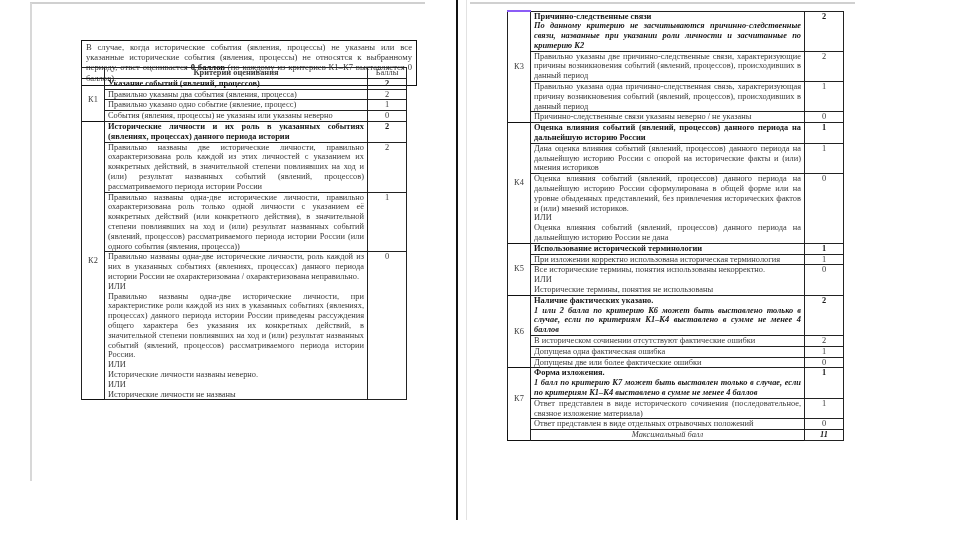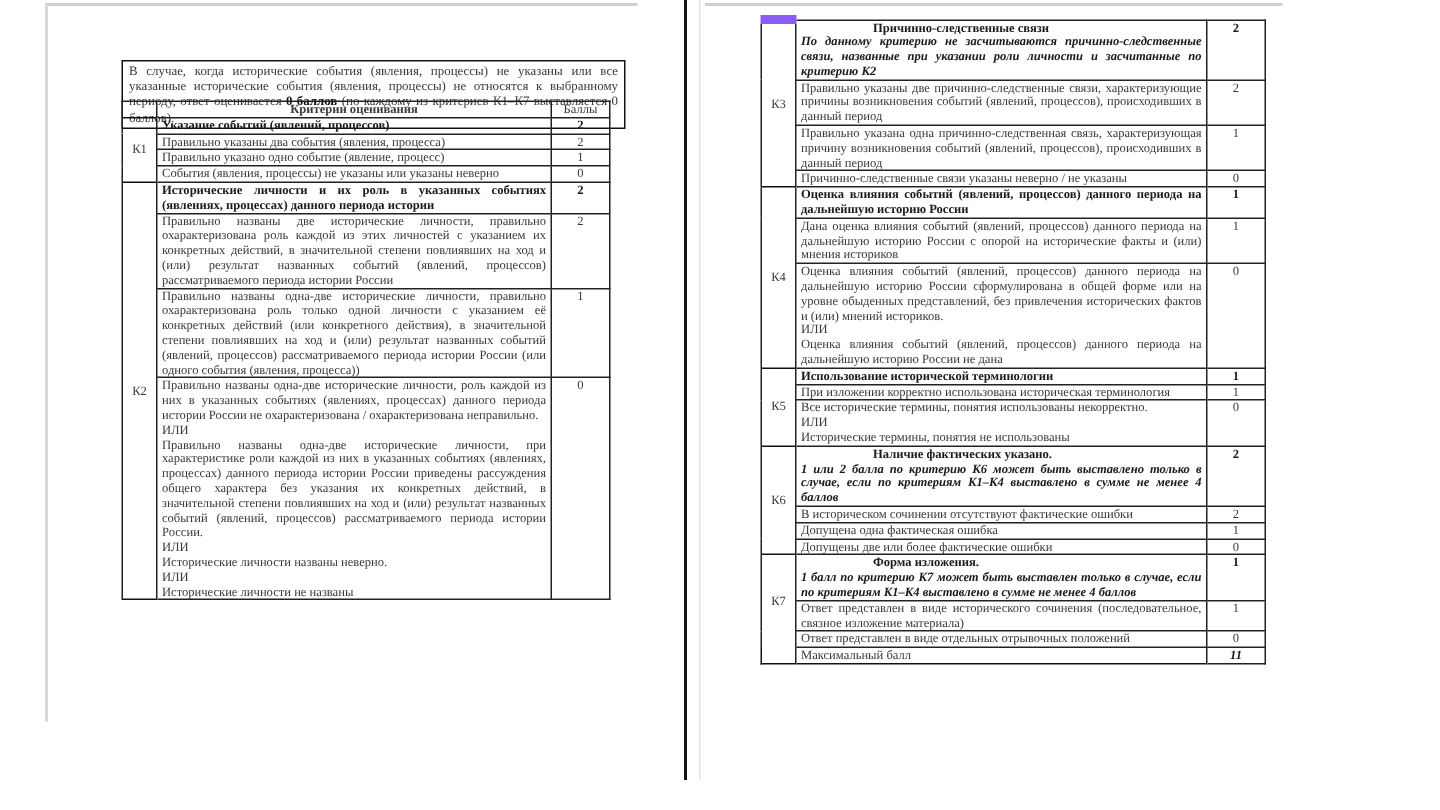--- a/index.html
+++ b/index.html
@@ -13,23 +13,23 @@
 
   
   .note { position:absolute; left:81px; top:16px; width:326px; border:1.5px solid #111;
           font-size:8.6px; line-height:10.2px; padding:1px 4px 2px 4px; text-align:justify; color:#3a3a3a;margin-top:24px; }
   .note b { color:#111; }
   table.crit { position:absolute; border-collapse:collapse; font-size:8.4px; line-height:9.8px; color:#3a3a3a; }
   table.crit td { border:1px solid #222; vertical-align:top; padding:0 3px; text-align:justify; }
   table.crit td.k { width:16px; text-align:center; vertical-align:middle; border-top:none; border-bottom:none; }
   table.crit td.pts { width:32px; text-align:center; }
   table.crit td.hd { text-align:center; font-weight:bold; }
-  table.crit .bold { font-weight:bold; color:#1a1a1a;margin-left:48px; }
+  table.crit .bold { font-weight:bold; color:#1a1a1a; }
   table.crit .bi { font-weight:bold; font-style:italic; color:#1a1a1a; }
-  table.crit .ital { text-align:left; }
+  table.crit .ital { font-style:italic; text-align:center; }
   table.crit tr.grp td { border-top:1.6px solid #111; }
   #left-table { left:81px; top:67px; width:326px; border:1.6px solid #111; }
   #right-table { left:507px; top:10px; width:337px; border:1.6px solid #111; }
   .para { display:block; }
 </style>
 </head>
 <body>
 
 <div class="page-frame-top"></div>
 <div class="page-frame-left"></div>
@@ -92,21 +92,21 @@
     </td>
     <td class="pts">0</td>
   </tr>
 </tbody>
   </table>
 
 <table class="crit" id="right-table">
 
   <tbody>
       <tr>
-    <td class="k" rowspan="4" style="border-top:6px solid #8b5cf6;">К3</td>
+    <td class="k" rowspan="4" style="border-top:2px solid #8b5cf6;">К3</td>
     <td>
       <span class="para bold">Причинно-следственные связи</span>
       <span class="para bi">По данному критерию не засчитываются причинно-следственные связи, названные при указании роли личности и засчитанные по критерию К2</span>
     </td>
     <td class="pts bold">2</td>
   </tr>
   <tr>
     <td>Правильно указаны две причинно-следственные связи, характеризующие причины возникновения событий (явлений, процессов), происходивших в данный период</td>
     <td class="pts">2</td>
   </tr>

